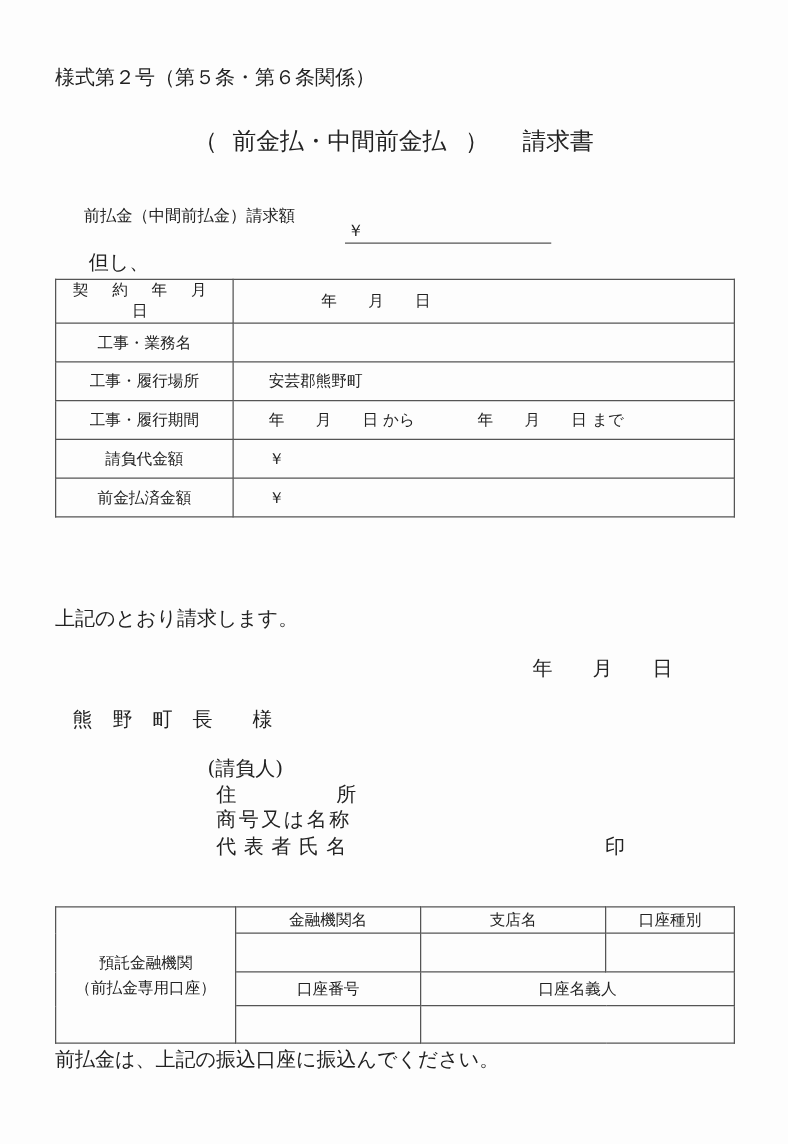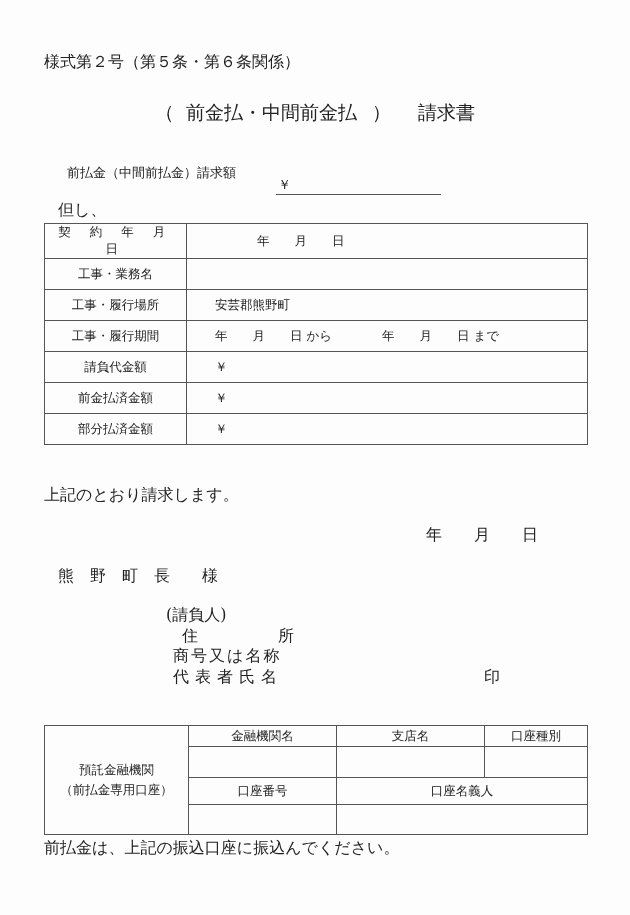--- a/index.html
+++ b/index.html
@@ -31,21 +31,21 @@
   <span class="abs title" style="left:372px;top:100px;">）</span>
   <span class="abs title" style="left:418px;top:100px;">請求書</span>
 </div>
 
 <div class="abs mid" style="left:67px;top:164px;font-family:Liberation Serif, serif;">前払金（中間前払金）請求額</div>
 <div class="amount-line">
   <span class="abs mid" style="left:2px;top:-2px;">￥</span>
   <span class="abs mid" style="left:20px;top:-2px;"></span>
 </div>
 
-<div class="abs small" style="left:58px;top:200px;">但し、</div>
+<div class="abs small" style="left:71px;top:200px;">但し、</div>
 
 <table class="t1">
   <tbody>
       <tr>
     <td class="lab sp">契 約 年 月 日</td>
     <td class="val" style="padding-left:70px;">年　　月　　日</td>
   </tr>
   <tr>
     <td class="lab">工事・業務名</td>
     <td class="val"></td>
@@ -59,33 +59,29 @@
     <td class="val" style="">年　　月　　日 から　　　　年　　月　　日 まで</td>
   </tr>
   <tr>
     <td class="lab">請負代金額</td>
     <td class="val">￥</td>
   </tr>
   <tr>
     <td class="lab">前金払済金額</td>
     <td class="val">￥</td>
   </tr>
-  <tr>
-    <td class="lab">部分払済金額</td>
-    <td class="val">￥</td>
-  </tr>
 </tbody>
   </table>
 
 <div class="abs small" style="left:44px;top:485px;">上記のとおり請求します。</div>
 <div class="abs small" style="left:426px;top:525px;">年　　月　　日</div>
 <div class="abs small" style="left:58px;top:566px;">熊　野　町　長　　様</div>
 
 <div class="abs small" style="left:166px;top:605px;">(請負人)</div>
-<div class="abs small" style="left:173px;top:626px;margin-left:9px;">住　　　　　所</div>
+<div class="abs small" style="left:173px;top:626px;">住　　　　　所</div>
 <div class="abs small" style="left:173px;top:646px;letter-spacing:2px;">商号又は名称</div>
 <div class="abs small" style="left:173px;top:667px;letter-spacing:6px;">代表者氏名</div>
 <div class="abs small" style="left:484px;top:667px;">印</div>
 
 <table class="t2">
   <tbody>
       <tr style="height:21px;">
     <td rowspan="4" style="width:143px;line-height:20px;">
       <div>預託金融機関</div>
       <div>（前払金専用口座）</div>

